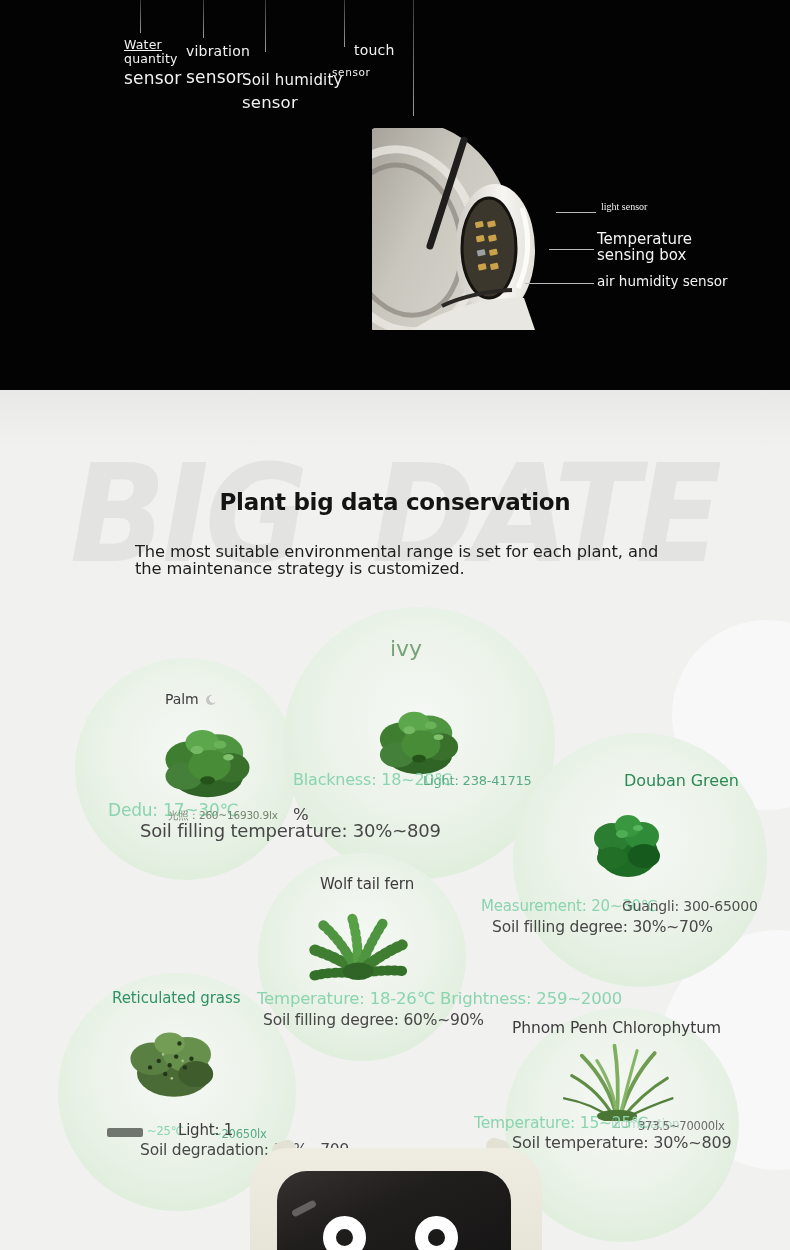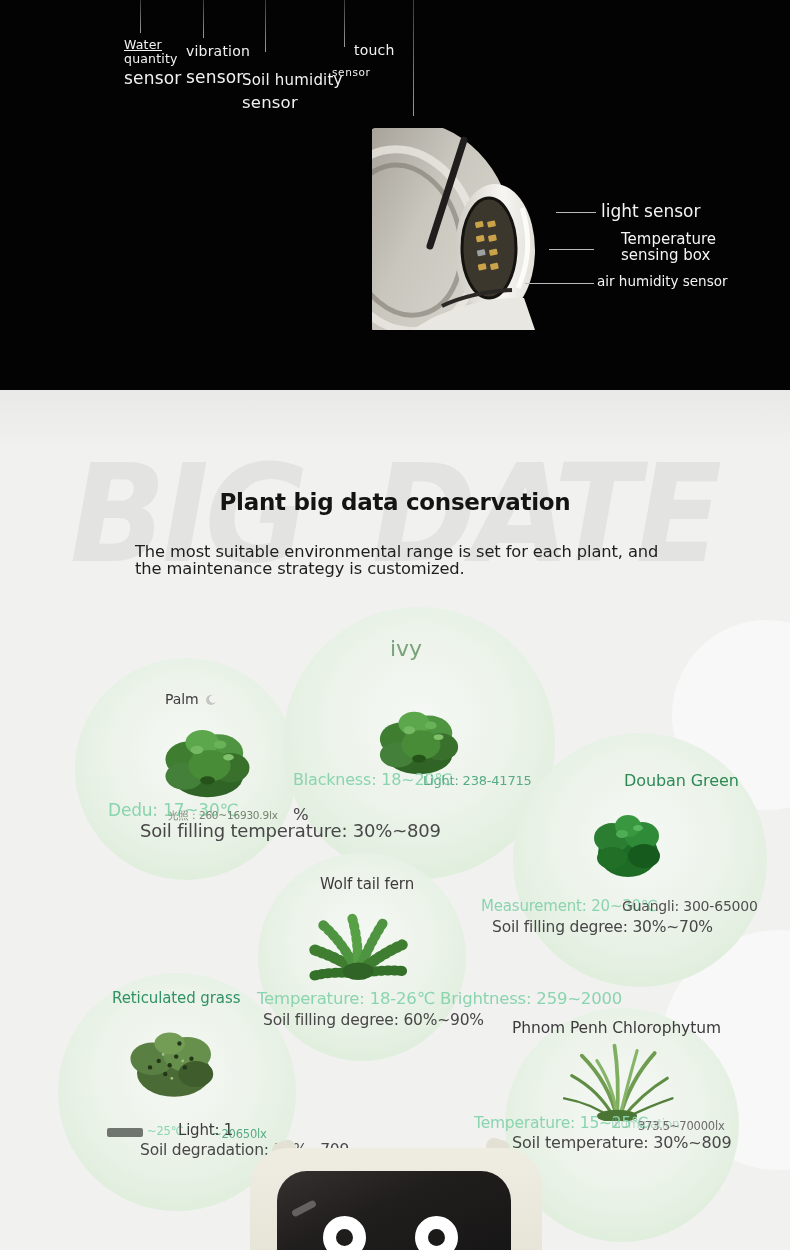--- a/index.html
+++ b/index.html
@@ -9,22 +9,22 @@
   #top{position:absolute;left:0;top:0;width:790px;height:390px;background:#030303;}
   .vline{position:absolute;width:1px;background:linear-gradient(to bottom,#3a3a3a,#9a9a9a);top:0;}
   .toplabel{position:absolute;color:#f2f2f2;line-height:1.12;letter-spacing:.2px;}
   .toplabel .s{display:block;}
   .g1 .a{font-size:12.5px;text-decoration:underline;} .g1 .b{font-size:12.5px;} .g1 .c{font-size:17px;margin-top:3px;}
   .g2 .a{font-size:14px;}  .g2 .c{font-size:17px;margin-top:8px;}
   .g3 .a{font-size:15px;margin-top:30px;}.g3 .c{font-size:16.5px;margin-top:5px;}
   .g4 .a{font-size:14px;margin-left:22px;}  .g4 .c{font-size:10.5px;margin-top:8px;letter-spacing:.6px;}
   .hline{position:absolute;height:1px;background:#b9b9b9;}
   .sidelabel{position:absolute;color:#f4f4f4;line-height:1.08;}
-  #lbl-light{left:601px;top:202px;font-size:17px;}
-  #lbl-temp{left:597px;top:231px;font-size:15px;margin-left:24px;}
+  #lbl-light{left:601px;top:202px;font-size:10px;font-family:Liberation Serif, serif;}
+  #lbl-temp{left:597px;top:231px;font-size:15px;}
   #lbl-hum{left:597px;top:274px;font-size:13.5px;}
   #photo{position:absolute;left:372px;top:128px;}
   
   #bottom{position:absolute;left:0;top:390px;width:790px;height:860px;
           background:linear-gradient(to bottom,#e9e9e8,#f1f1f0 60px);}
   #watermark{position:absolute;left:70px;top:57px;width:648px;display:flex;justify-content:space-between;
              font-style:italic;font-weight:bold;font-size:126px;line-height:1;color:#e3e3e2;
              letter-spacing:-4px;transform:scaleY(1.08);transform-origin:top;user-select:none;}
   #bd-title{position:absolute;left:0;top:99px;width:790px;text-align:center;font-size:23px;
             font-weight:700;color:#141414;letter-spacing:-.3px;}

